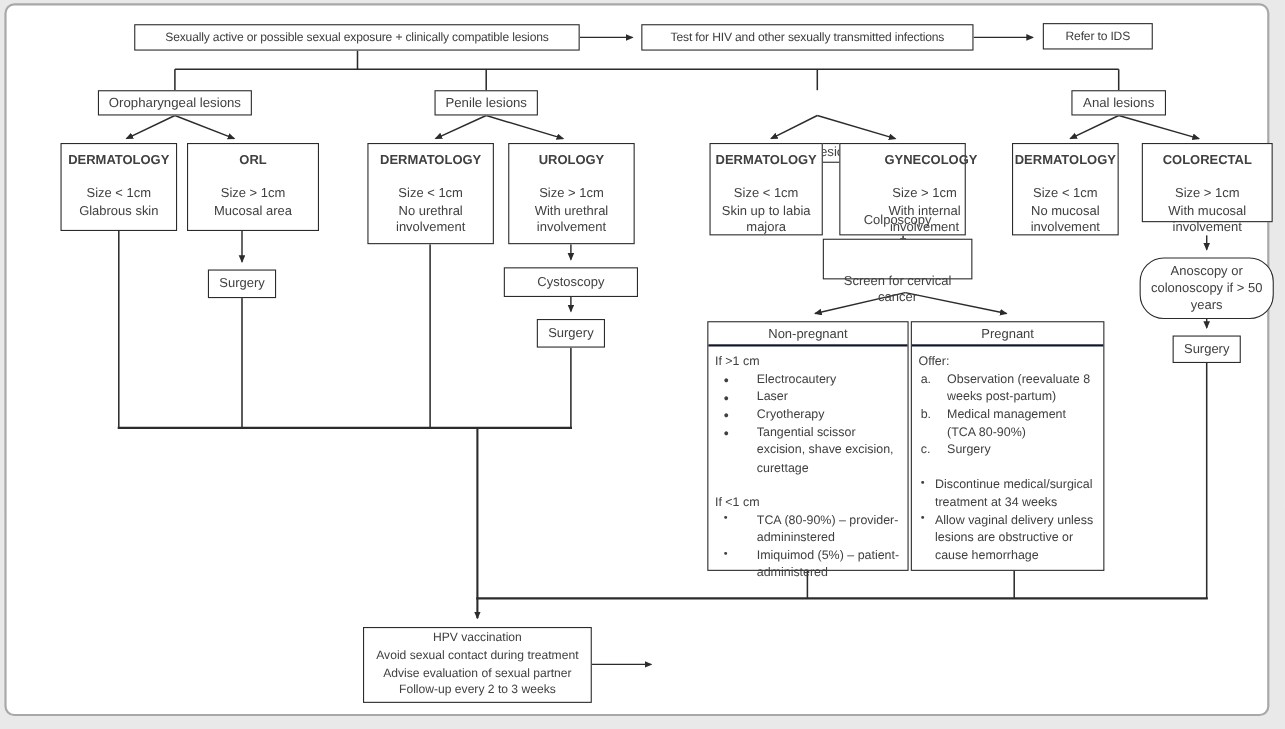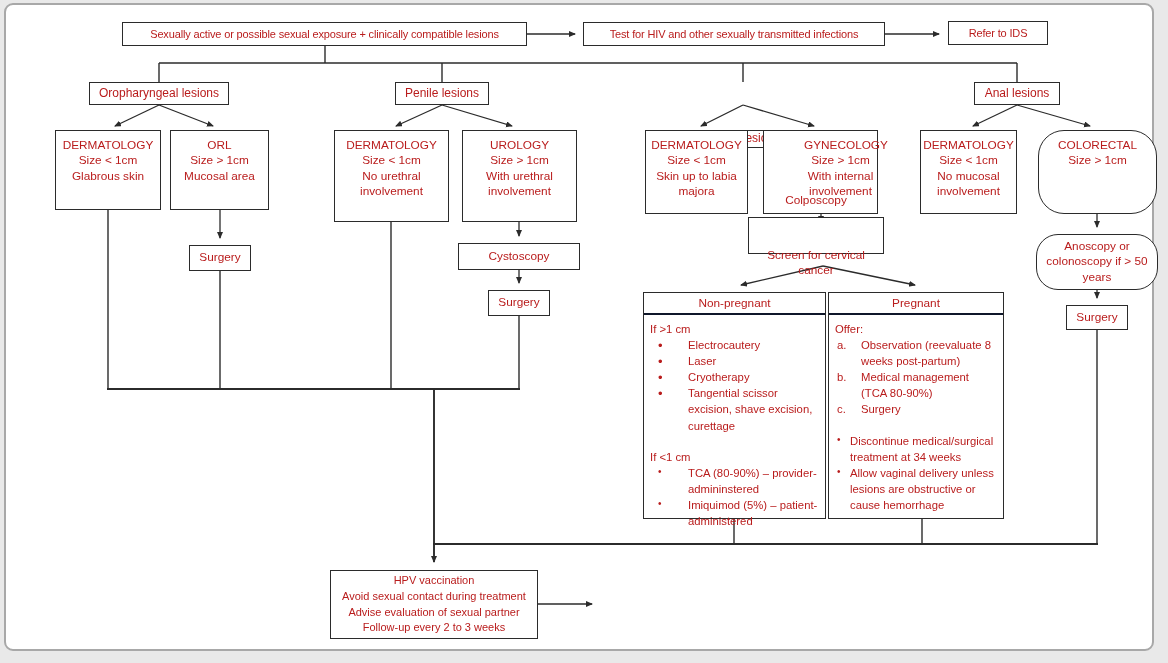--- a/index.html
+++ b/index.html
@@ -1,27 +1,27 @@
 <!DOCTYPE html>
 <html><head>
 <meta charset="utf-8">
 <style>
   html,body{margin:0;padding:0;background:#e9e9e9;}
   .canvas{position:relative;width:1168px;height:663px;background:#e9e9e9;overflow:hidden;
-          font-family:"Liberation Sans",sans-serif;color:#b91c1c;}
+          font-family:"Liberation Sans",sans-serif;color:#404040;}
   .frame{position:absolute;left:4px;top:3px;width:1150px;height:648px;background:#ffffff;
          border:2px solid #a8a8a8;border-radius:9px;box-sizing:border-box;}
   svg.wires{position:absolute;left:0;top:0;pointer-events:none;}
   .node{position:absolute;box-sizing:border-box;background:#fff;border:1.4px solid #2b2b2b;
         font-size:11.8px;line-height:1.3;text-align:center;}
   .simple{display:flex;flex-direction:column;align-items:center;justify-content:center;padding:1px 4px;}
   .tight{font-size:11px;letter-spacing:-0.15px;}
   .branch{font-size:12px;}
   .spec{padding-top:7px;}
-  .spec-title{}
+  .spec-title{margin-bottom:15px;font-weight:bold;}
   .panel{text-align:left;font-size:11.3px;}
   .panel-header{text-align:center;padding:3px 2px 2px;border-bottom:2px solid #0f172a;font-size:11.8px;}
   .panel-body{padding:6px 6px 4px 6px;line-height:1.42;}
   ul,ol{margin:0;padding:0;list-style:none;}
   .blist li{position:relative;padding-left:38px;}
   .blist li::before{content:"\2022";position:absolute;left:8px;font-size:13px;}
   .slist li{position:relative;padding-left:38px;}
   .slist li::before{content:"\2022";position:absolute;left:8px;font-size:10px;}
   .gap{margin-top:15px;}
   .olist li{position:relative;padding-left:26px;}
@@ -109,21 +109,21 @@
   </div>
   <div class="node simple branch" style="left:974px;top:82px;width:86px;height:23px;">
     <span>Anal lesions</span>
   </div>
 
   <div class="node spec" style="left:55px;top:130px;width:106px;height:80px;">
     <div class="spec-title">DERMATOLOGY</div>
     <div>Size &lt; 1cm</div>
     <div>Glabrous skin</div>
   </div>
-  <div class="node spec" style="left:170px;top:130px;width:99px;height:80px;">
+  <div class="node spec" style="left:170px;top:130px;width:120px;height:80px;">
     <div class="spec-title">ORL</div>
     <div>Size &gt; 1cm</div>
     <div>Mucosal area</div>
   </div>
   <div class="node simple" style="left:189px;top:245px;width:62px;height:26px;">
     <span>Surgery</span>
   </div>
 
   <div class="node spec" style="left:334px;top:130px;width:115px;height:92px;">
     <div class="spec-title">DERMATOLOGY</div>
@@ -189,23 +189,24 @@
         <li>Allow vaginal delivery unless lesions are obstructive or cause hemorrhage</li>
       </ul>
     </div>
   </div>
 
   <div class="node spec" style="left:920px;top:130px;width:97px;height:84px;">
     <div class="spec-title">DERMATOLOGY</div>
     <div>Size &lt; 1cm</div>
     <div>No mucosal involvement</div>
   </div>
-  <div class="node spec" style="left:1038px;top:130px;width:119px;height:84px;border-radius:26px;">
+  <div class="node spec" style="left:1038px;top:130px;width:119px;height:72px;">
     <div class="spec-title">COLORECTAL</div>
     <div>Size &gt; 1cm</div>
+    <div>With mucosal involvement</div>
   </div>
   <div class="node simple" style="left:1036px;top:234px;width:122px;height:56px;border-radius:22px;">
     <span>Anoscopy or</span>
     <span>colonoscopy if &gt; 50</span>
     <span>years</span>
   </div>
   <div class="node simple" style="left:1066px;top:305px;width:62px;height:25px;">
     <span>Surgery</span>
   </div>
 

